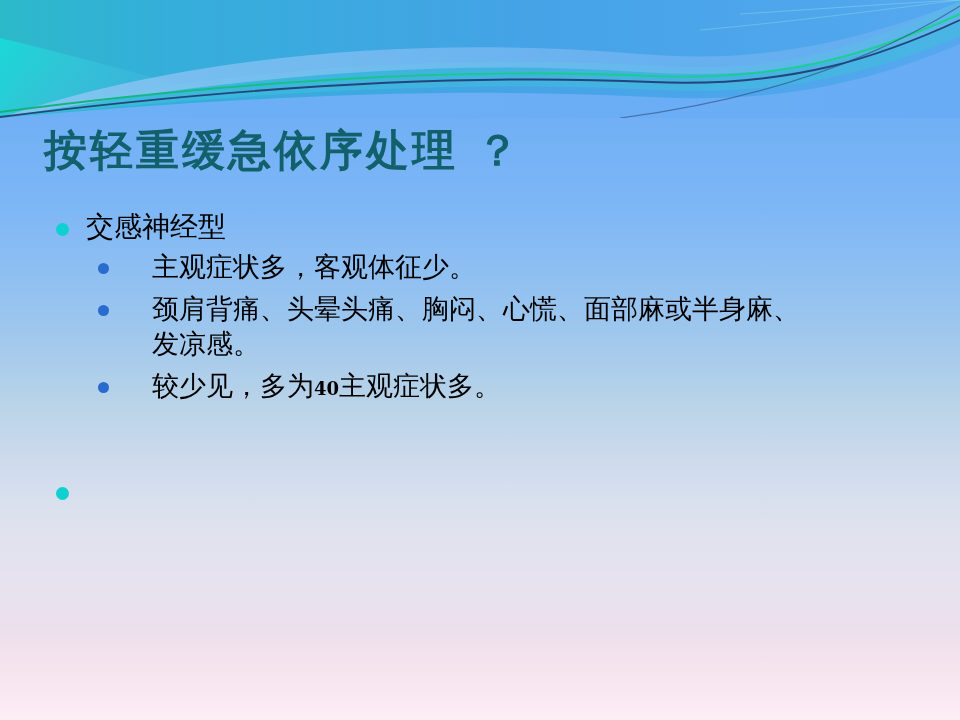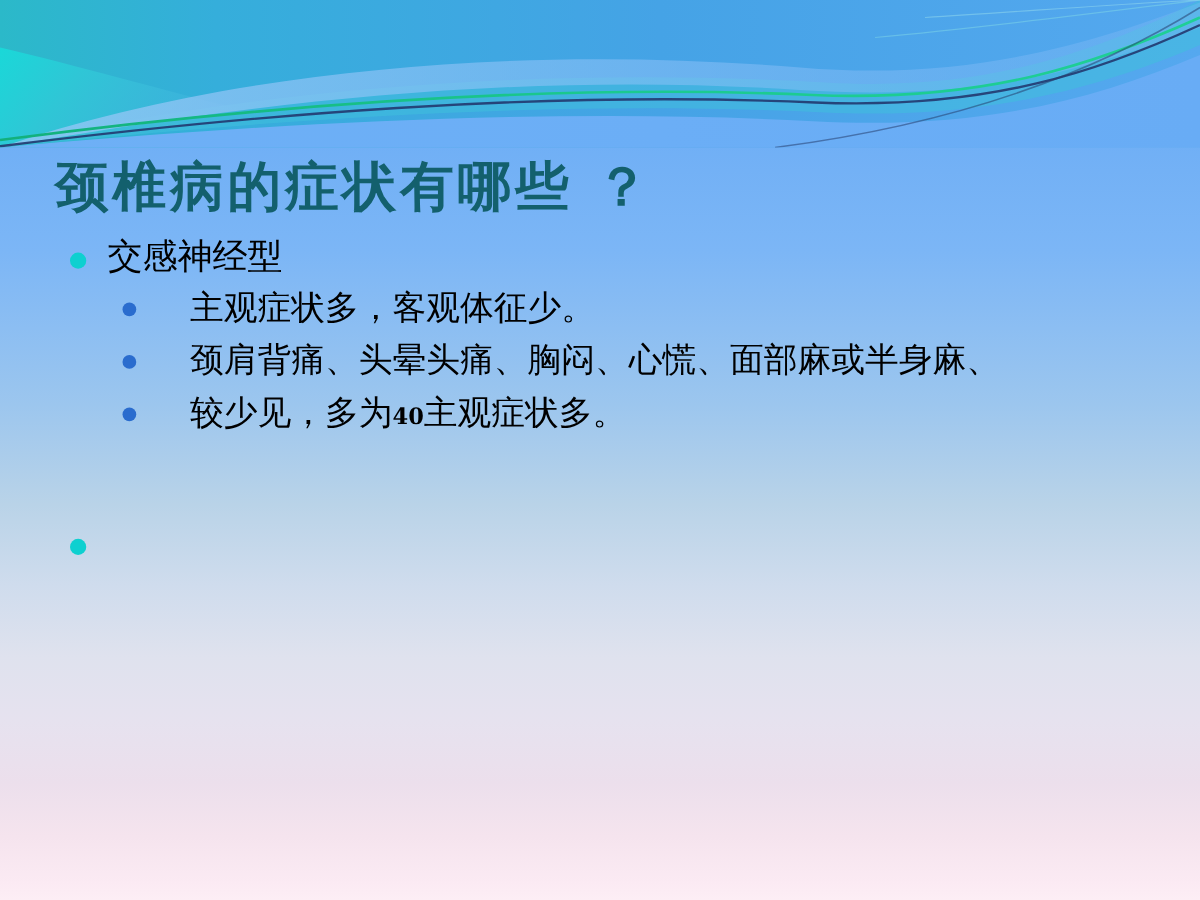--- a/index.html
+++ b/index.html
@@ -52,21 +52,21 @@
     font-size: 43px;
     line-height: 1.16;
     letter-spacing: 3px;
     white-space: nowrap;
   }
 
   
   #body {
     position: absolute;
     left: 44px;
-    top: 188px;
+    top: 209px;
     width: 880px;
   }
 
   ul.lvl1 {
     list-style: none;
     margin: 0;
     padding: 0;
   }
   li.l1 {
     position: relative;
@@ -175,38 +175,39 @@
 
       <path d="M0,117 C200,92 430,72 652,82 C792,88 882,56 960,20" fill="none" stroke="#22386F" stroke-width="1.9" opacity="0.9"></path>
 
       <path d="M620,118 C760,100 870,62 960,6" fill="none" stroke="#27406F" stroke-width="1.2" opacity="0.55"></path>
 
       <path d="M700,30 C790,22 880,10 960,0" fill="none" stroke="#7FD8E8" stroke-width="1" opacity="0.5"></path>
       <path d="M740,14 C820,9 900,3 960,0" fill="none" stroke="#9DE2EE" stroke-width="0.9" opacity="0.45"></path>
     </svg>
   </div>
 
-  <div id="title">颈椎病的症状有哪些 ？</div>
+  <div id="title">按轻重缓急依序处理 ？</div>
 
   <div id="body">
     <ul class="lvl1">
 
       <li class="l1">
         <span class="dot1"></span>
         <span class="l1text">交感神经型</span>
 
         <ul class="lvl2">
           <li class="l2">
             <span class="dot2"></span>
             <span class="l2text">主观症状多，客观体征少。</span>
           </li>
 
           <li class="l2">
             <span class="dot2"></span>
             <span class="l2text">颈肩背痛、头晕头痛、胸闷、心慌、面部麻或半身麻、</span>
+            <span class="l2text">发凉感。</span>
           </li>
 
           <li class="l2">
             <span class="dot2"></span>
             <span class="l2text"><span>较少见，多为</span><span class="num-oldstyle">40</span><span>主观症状多。</span></span>
           </li>
         </ul>
       </li>
 
       <li class="spacer-line"></li>

